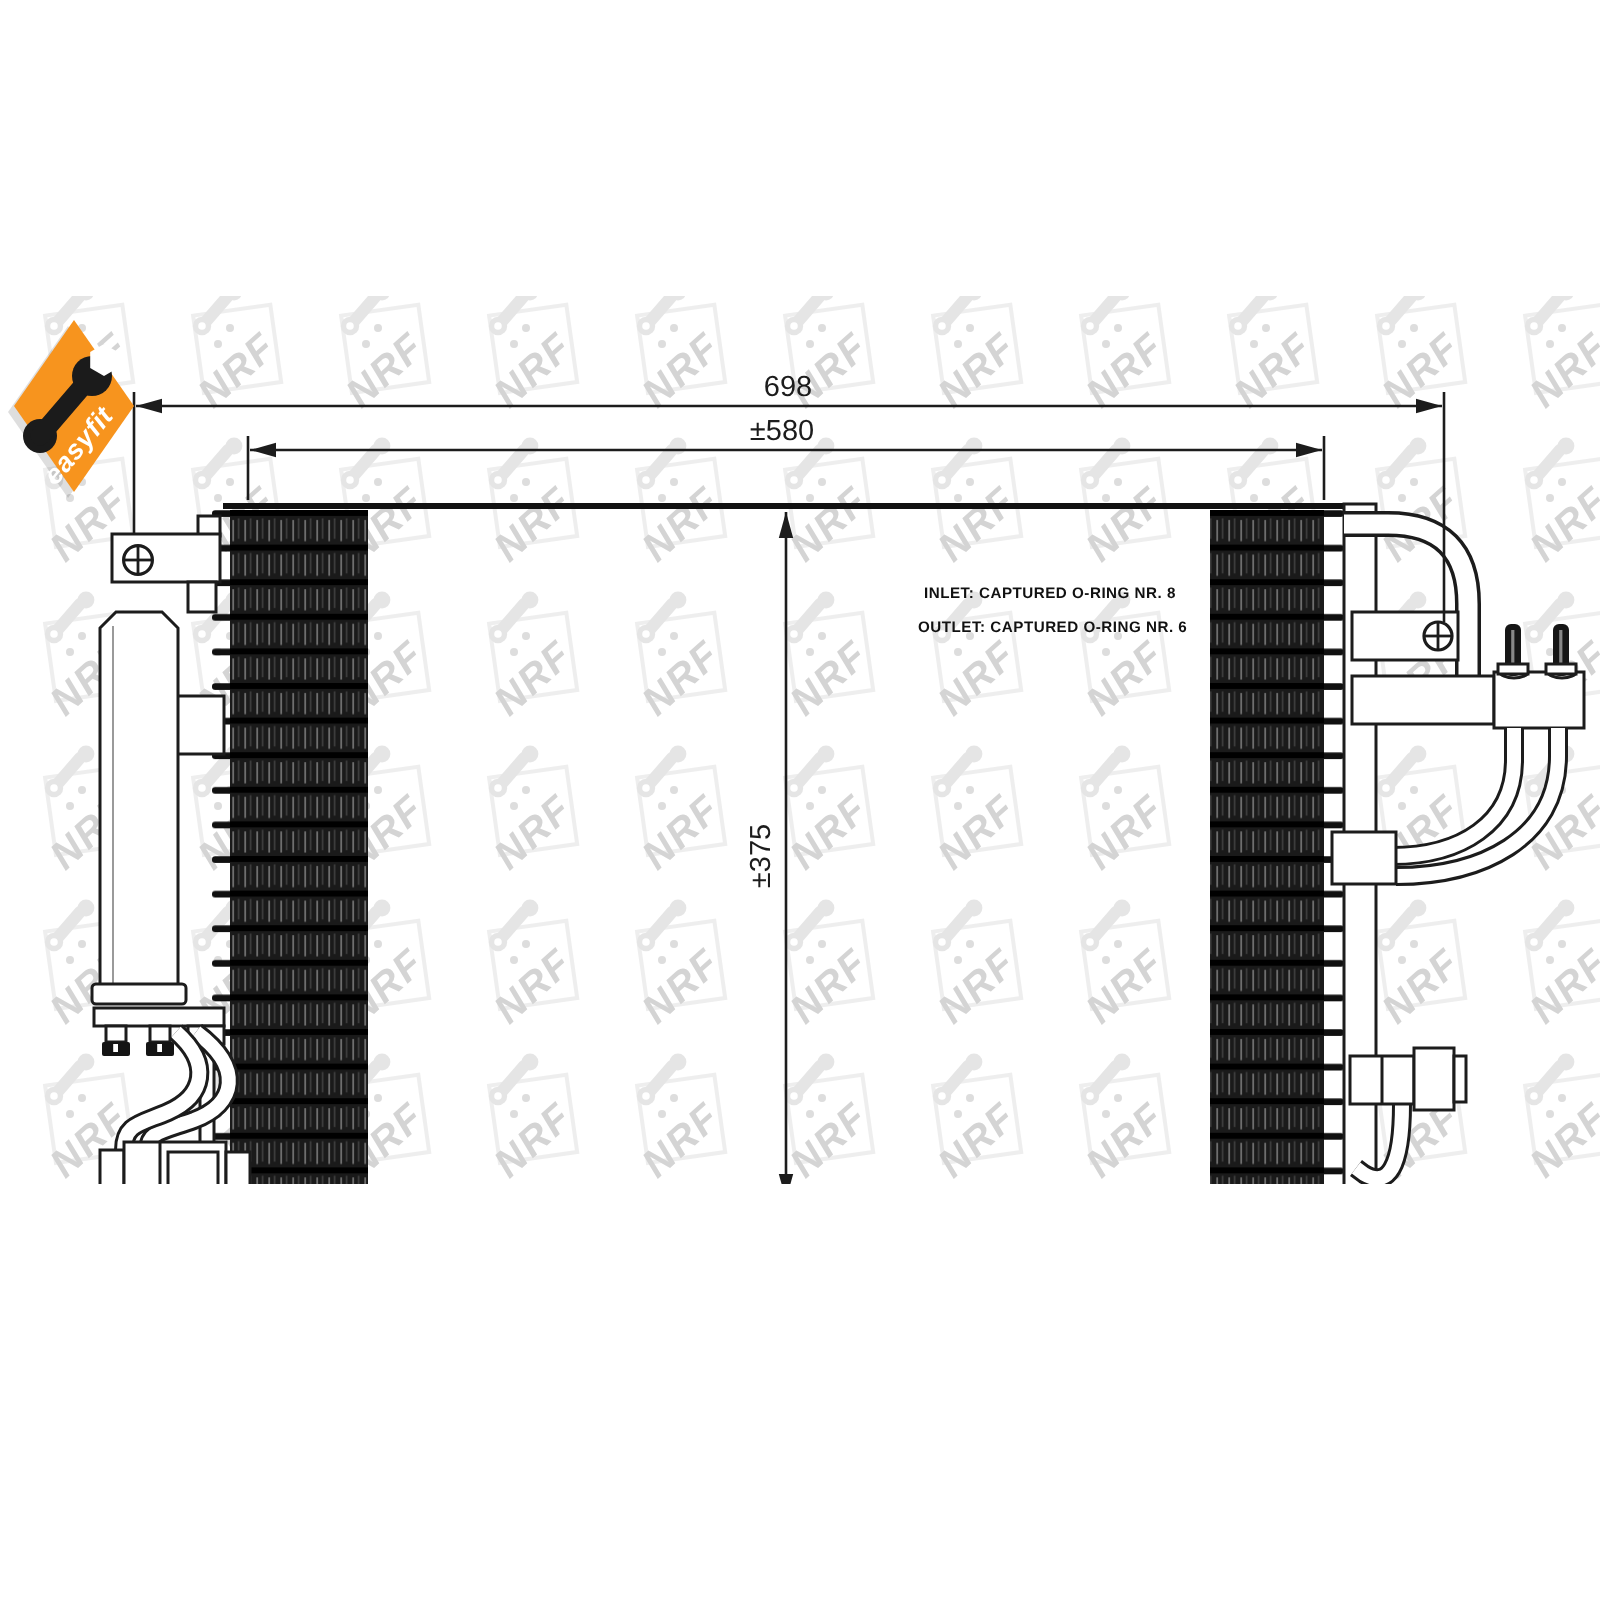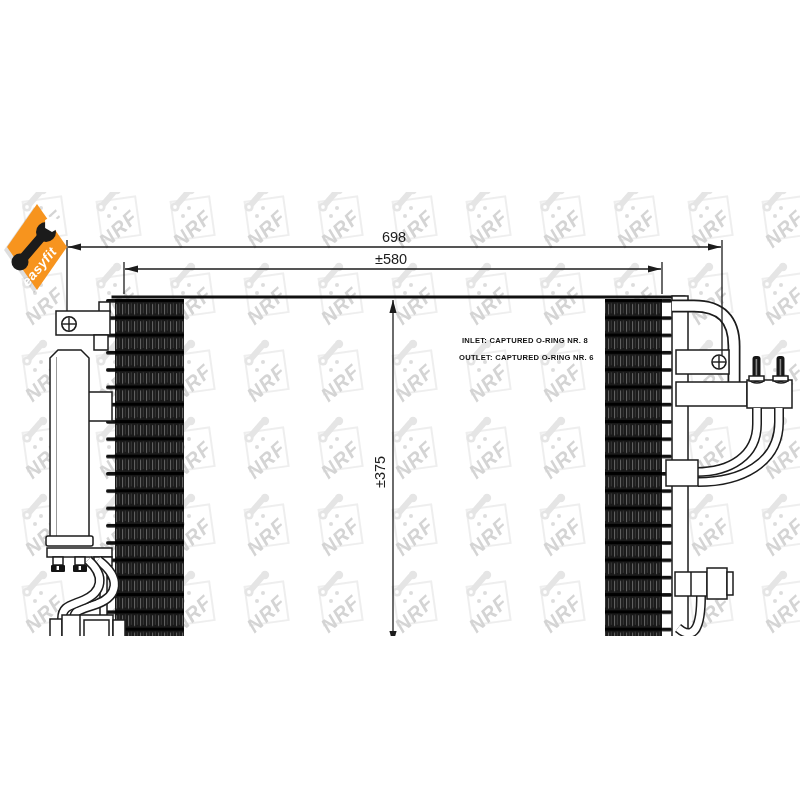--- a/index.html
+++ b/index.html
@@ -1,16 +1,16 @@
 <!DOCTYPE html>
 <html><head>
 <meta charset="utf-8">
 <style>
   html,body{margin:0;padding:0;background:#ffffff;}
-  .stage{position:relative;width:800px;height:592px;background:#ef4444;overflow:hidden;margin-top:44px;}
+  .stage{position:relative;width:800px;height:592px;background:#ef4444;overflow:hidden;}
   svg{display:block;}
   .t{font-family:"Liberation Sans","DejaVu Sans",sans-serif;}
   .dim{font-size:14.5px;fill:#1c1c1c;}
   .ann{font-size:7.6px;font-weight:bold;fill:#111;letter-spacing:.25px;}
   .wm-text{font-size:20px;font-weight:bold;font-style:italic;fill:#a9a9a9;letter-spacing:1px;}
   .easyfit{font-size:13.5px;font-weight:bold;font-style:italic;fill:#ffffff;letter-spacing:.4px;}
 </style>
 </head>
 <body>
 

